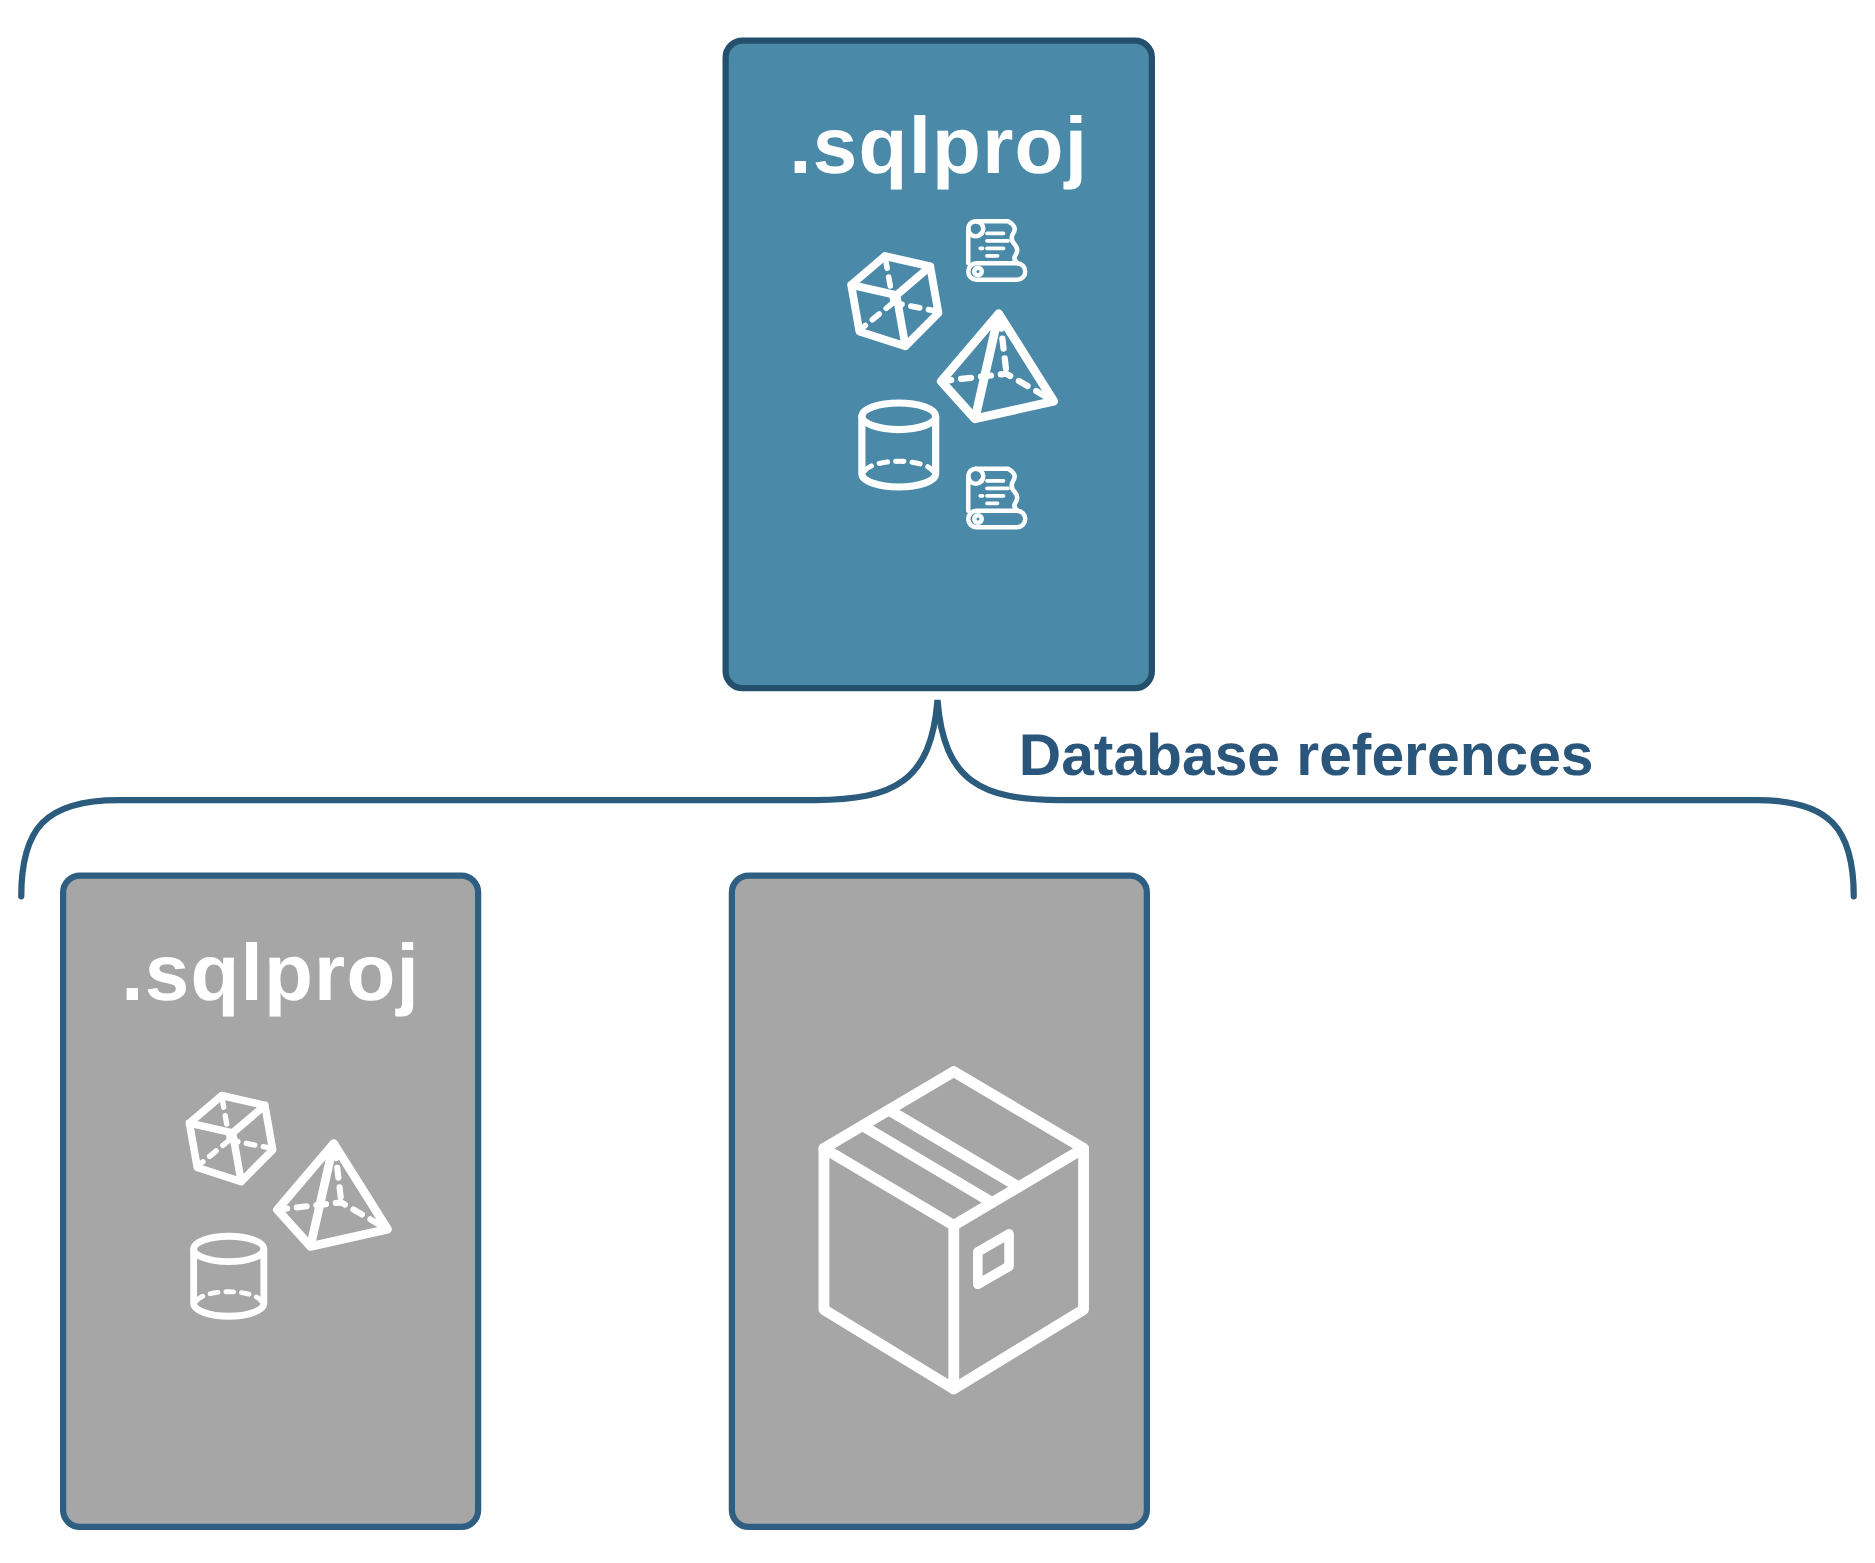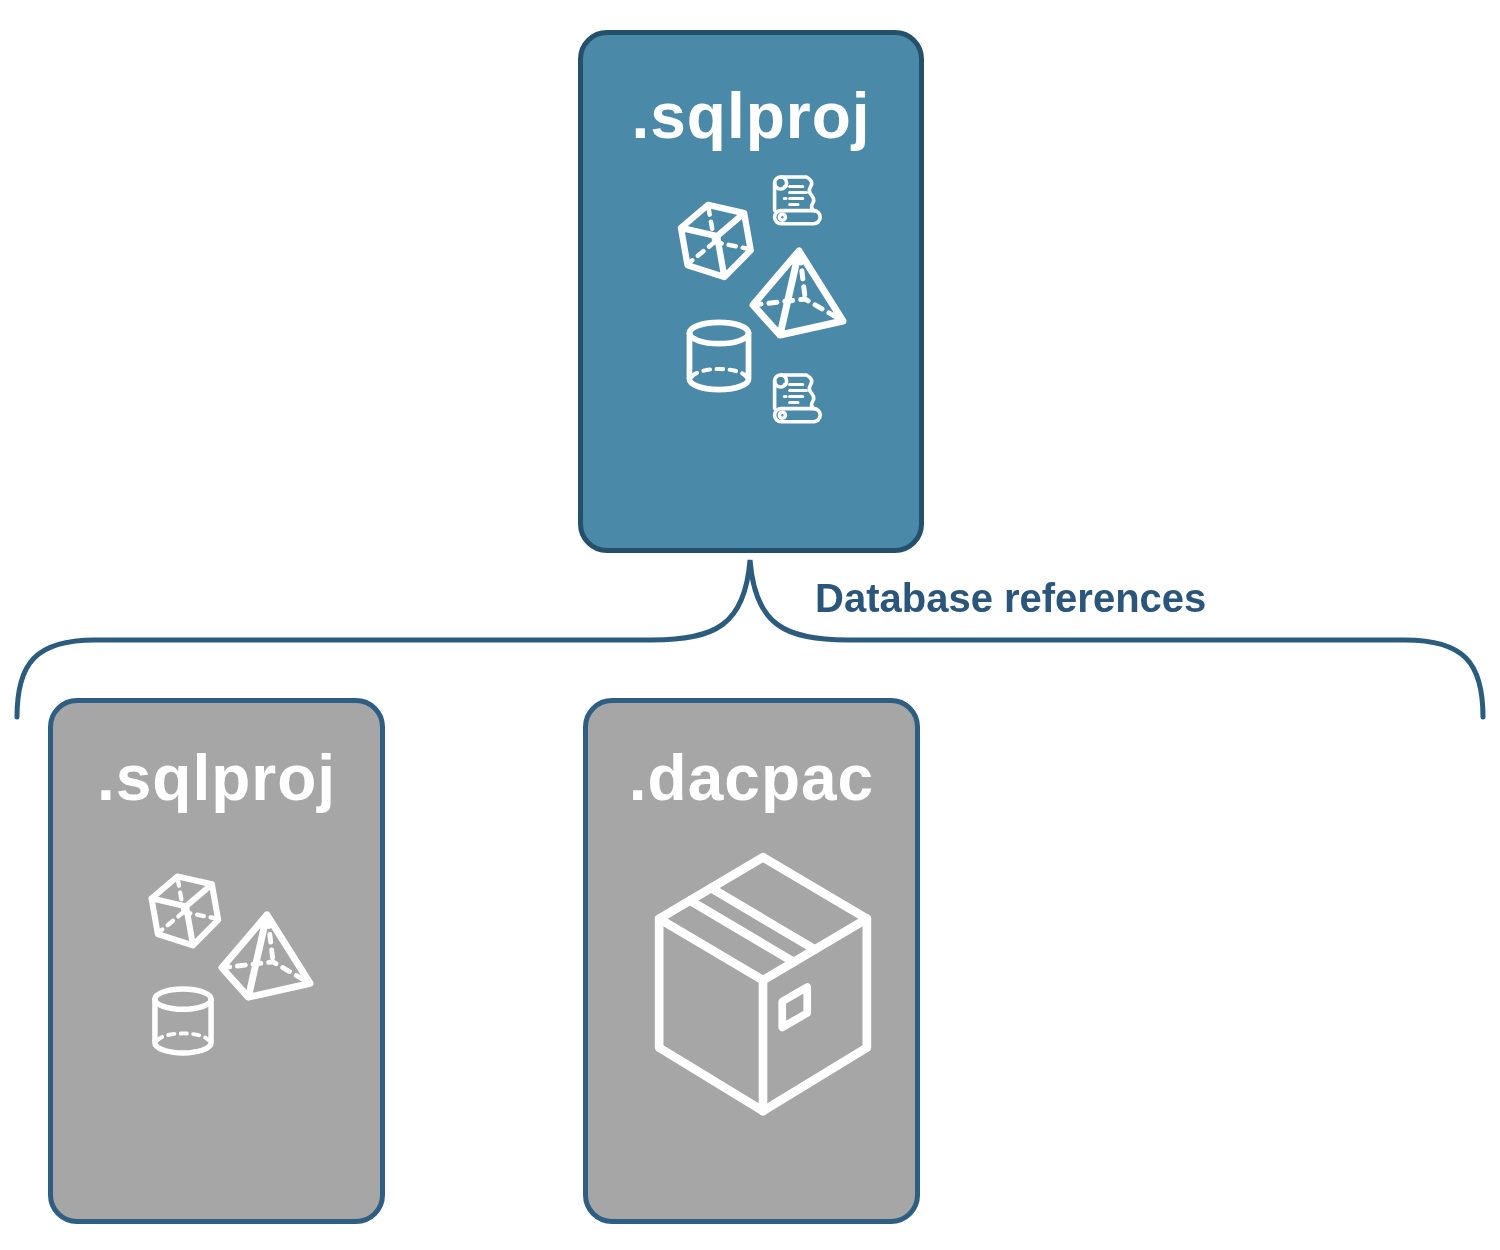--- a/index.html
+++ b/index.html
@@ -6,21 +6,21 @@
   .canvas{
     position:relative;
     width:1500px;height:1250px;
     background:#ffffff;
     font-family:"Liberation Sans", sans-serif;
     overflow:hidden;
   }
   .card{
     position:absolute;
     box-sizing:border-box;
-    border-radius:29px;
+    border-radius:16px;
     border:5px solid var(--child-border);
   }
   .card-root{
     left:578px;top:30px;width:346px;height:523px;
     background:var(--root-fill);
     border-color:var(--root-border);
   }
   .card-child{
     top:698px;width:337px;height:526px;
     background:var(--child-fill);
@@ -50,21 +50,21 @@
   }
   .brace path{
     fill:none;
     stroke:var(--connector);
     stroke-width:5;
     stroke-linecap:round;
   }
   .connector-label{
     position:absolute;
     left:815px;top:576px;
-    font-size:40px;
+    font-size:47px;
     font-weight:700;
     color:var(--connector-text);
     white-space:nowrap;
     user-select:none;
   }
   
   .s{fill:none;stroke:#fff;stroke-width:7;stroke-linejoin:round;stroke-linecap:round;}
   .d{fill:none;stroke:#fff;stroke-width:5;stroke-linejoin:round;stroke-linecap:round;stroke-dasharray:8 8;}
   .s2{fill:none;stroke:#fff;stroke-width:6;stroke-linejoin:round;stroke-linecap:round;}
   .t{fill:none;stroke:#fff;stroke-width:5;stroke-linecap:round;}
@@ -158,20 +158,19 @@
       <g transform="translate(74,40)">
           <use href="#sym-pyramid" width="98" height="98"></use>
         </g>
       <g transform="translate(2,115)">
           <use href="#sym-cylinder" width="78" height="78"></use>
         </g>
     </svg>
   </div>
 
   <div class="card card-child card-child-2">
-    <div class="card-title">.dacpac</div>
     <svg class="icon-wrap child2-icon" width="250" height="290" viewBox="0 0 260 300">
       <use href="#sym-package" width="260" height="300"></use>
     </svg>
   </div>
 
 
 </div>
 
 </body></html>

